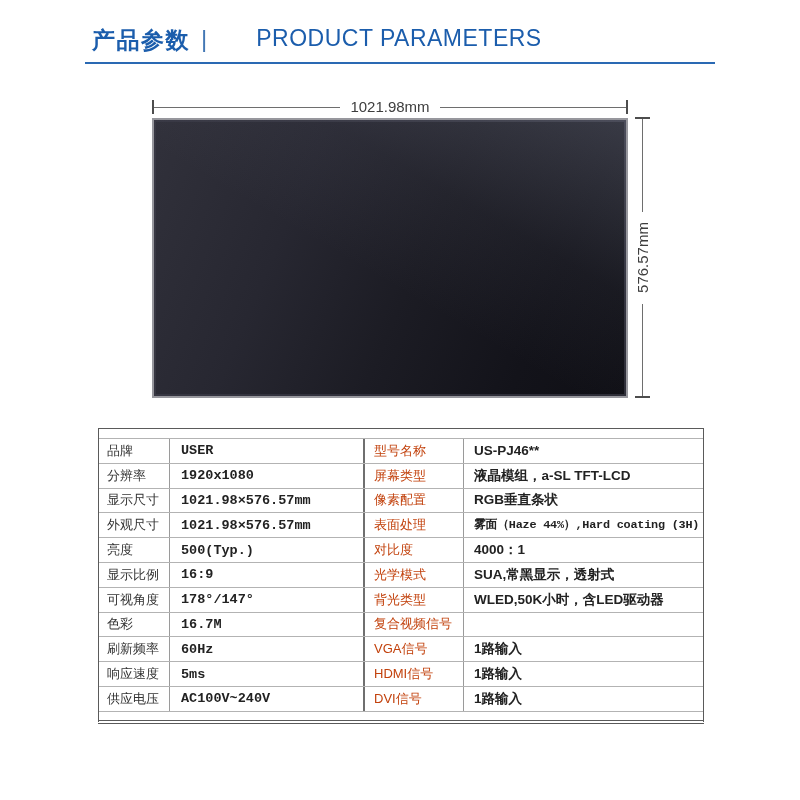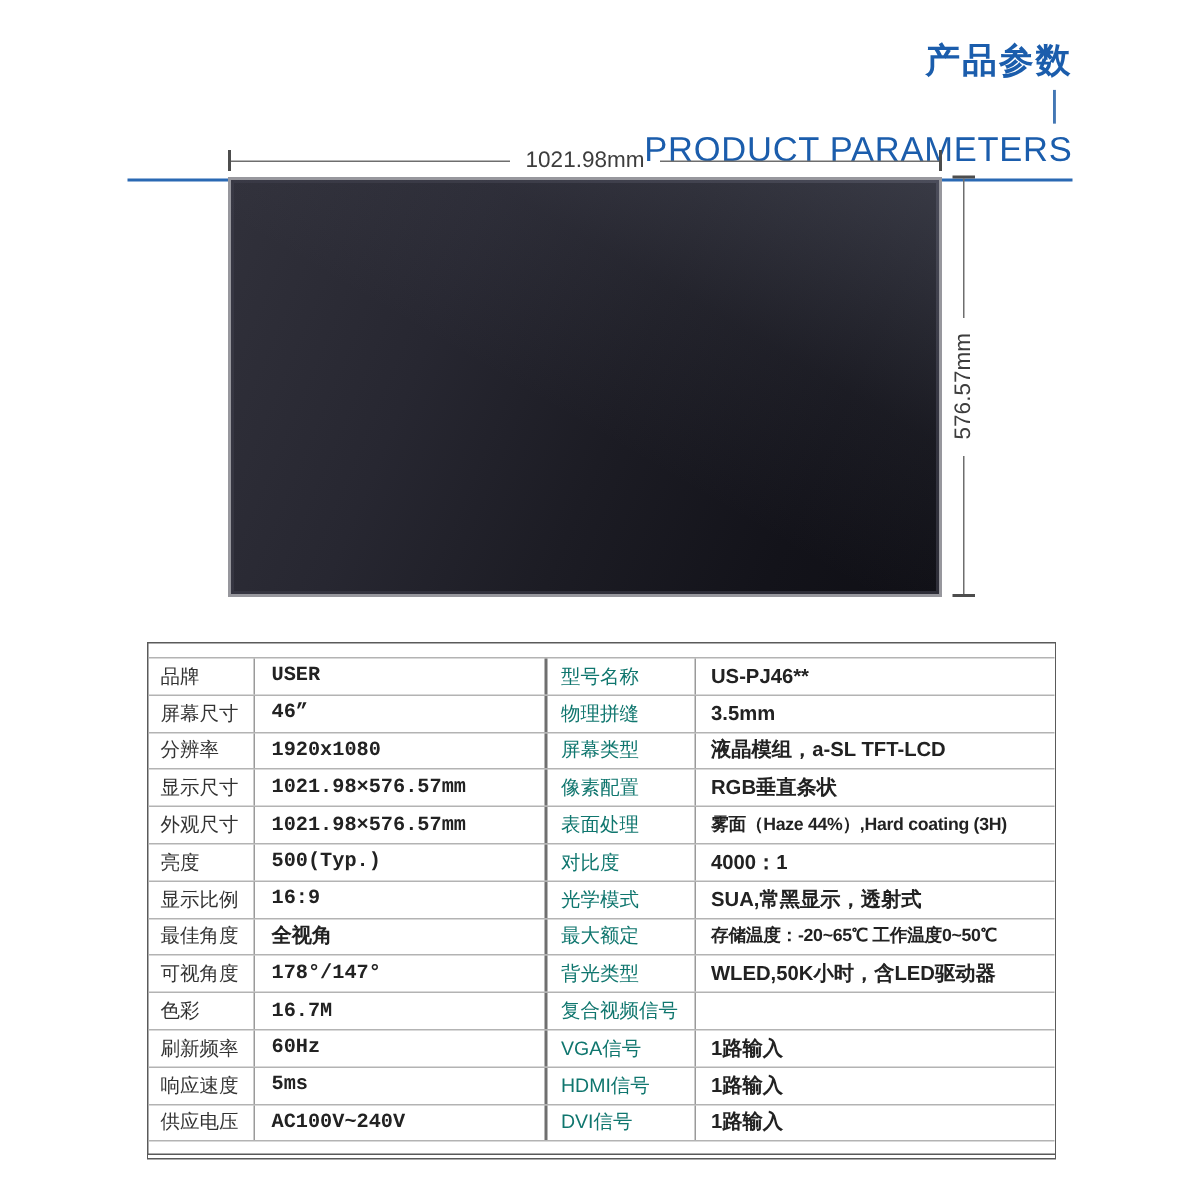--- a/index.html
+++ b/index.html
@@ -2,21 +2,21 @@
 <html><head>
 <meta charset="utf-8">
 <style>
   * { margin:0; padding:0; box-sizing:border-box; }
   html,body { background:#fff; }
   body { width:800px; height:800px; position:relative; font-family:"Liberation Sans", sans-serif; color:#333; overflow:hidden; }
   .page { position:absolute; inset:0; background:#fff; outline:1px solid #ededed; }
 
   
   .header { position:absolute; left:85px; top:25px; }
-  .header-row { display:flex; align-items:flex-end; padding-left:7px; color:#1b5dac;flex-direction:column; }
+  .header-row { display:flex; align-items:flex-start; padding-left:7px; color:#1b5dac; }
   .header-cn { font-size:23px; font-weight:700; letter-spacing:1.5px; }
   .header-sep { font-size:24px; font-weight:300; margin:0 9px 2px 11px; color:#4377b4; }
   .header-en { font-size:23px; font-weight:500; letter-spacing:0.5px;margin-left:40px; }
   .header-underline { width:630px; height:2px; background:#2a69b3; margin-top:6px; }
 
   
   .figure { position:absolute; left:0; top:0; width:695px; height:420px; }
   .monitor { position:absolute; left:152px; top:118px; width:476px; height:280px;
              border:2px solid #97979d;
              background:linear-gradient(113deg,#31313b 0%,#272731 30%,#1c1c24 55%,#13131a 80%,#0f0f15 100%);
@@ -38,23 +38,23 @@
   .vlabel { transform:rotate(-90deg); white-space:nowrap; font-size:15px; color:#3d3d3d; }
 
   
   .spec { position:absolute; left:98px; top:428px; width:606px;
           border:1px solid #5a5a5a; border-bottom:4px double #5a5a5a; padding:9px 0 8px 0; background:#fff; }
   .spec-inner { border-top:1px solid #b3b3b3; }
   .spec-row { display:flex; height:24.8px; align-items:center; border-bottom:1px solid #b3b3b3; }
   .cell { height:100%; display:flex; align-items:center; overflow:hidden; white-space:nowrap; }
   .c-l1 { width:71px;  padding-left:8px;  border-right:1px solid #9a9a9a; font-size:13px; color:#333; }
   .c-v1 { width:195px; padding-left:11px; border-right:2px solid #6f6f6f; font-size:13.5px; font-weight:700; color:#222;font-family:Liberation Mono, monospace; }
-  .c-l2 { width:99px;  padding-left:9px;  border-right:1px solid #9a9a9a; font-size:13px; color:#0f766e; }
+  .c-l2 { width:99px;  padding-left:9px;  border-right:1px solid #9a9a9a; font-size:13px; color:#c2410c; }
   .c-v2 { flex:1;      padding-left:10px; font-size:13.5px; font-weight:700; color:#222; }
-  .c-v2.tight { font-size:11.8px; letter-spacing:-0.2px; }
+  .c-v2.tight { font-size:11.8px; letter-spacing:-0.2px;font-family:Liberation Mono, monospace; }
 </style>
 </head>
 <body>
 
 <div class="page">
 
   <header class="header">
     <div class="header-row">
       <span class="header-cn">产品参数</span>
       <span class="header-sep">|</span>
@@ -91,26 +91,20 @@
 
   <section class="spec">
     <div class="spec-inner" id="spec-rows">
         <div class="spec-row">
           <div class="cell c-l1">品牌</div>
           <div class="cell c-v1">USER</div>
           <div class="cell c-l2">型号名称</div>
           <div class="cell c-v2">US-PJ46**</div>
         </div>
         <div class="spec-row">
-          <div class="cell c-l1">屏幕尺寸</div>
-          <div class="cell c-v1">46”</div>
-          <div class="cell c-l2">物理拼缝</div>
-          <div class="cell c-v2">3.5mm</div>
-        </div>
-        <div class="spec-row">
           <div class="cell c-l1">分辨率</div>
           <div class="cell c-v1">1920x1080</div>
           <div class="cell c-l2">屏幕类型</div>
           <div class="cell c-v2">液晶模组，a-SL TFT-LCD</div>
         </div>
         <div class="spec-row">
           <div class="cell c-l1">显示尺寸</div>
           <div class="cell c-v1">1021.98×576.57mm</div>
           <div class="cell c-l2">像素配置</div>
           <div class="cell c-v2">RGB垂直条状</div>
@@ -125,26 +119,20 @@
           <div class="cell c-l1">亮度</div>
           <div class="cell c-v1">500(Typ.)</div>
           <div class="cell c-l2">对比度</div>
           <div class="cell c-v2">4000：1</div>
         </div>
         <div class="spec-row">
           <div class="cell c-l1">显示比例</div>
           <div class="cell c-v1">16:9</div>
           <div class="cell c-l2">光学模式</div>
           <div class="cell c-v2">SUA,常黑显示，透射式</div>
-        </div>
-        <div class="spec-row">
-          <div class="cell c-l1">最佳角度</div>
-          <div class="cell c-v1">全视角</div>
-          <div class="cell c-l2">最大额定</div>
-          <div class="cell c-v2 tight">存储温度：-20~65℃ 工作温度0~50℃</div>
         </div>
         <div class="spec-row">
           <div class="cell c-l1">可视角度</div>
           <div class="cell c-v1">178°/147°</div>
           <div class="cell c-l2">背光类型</div>
           <div class="cell c-v2">WLED,50K小时，含LED驱动器</div>
         </div>
         <div class="spec-row">
           <div class="cell c-l1">色彩</div>
           <div class="cell c-v1">16.7M</div>

